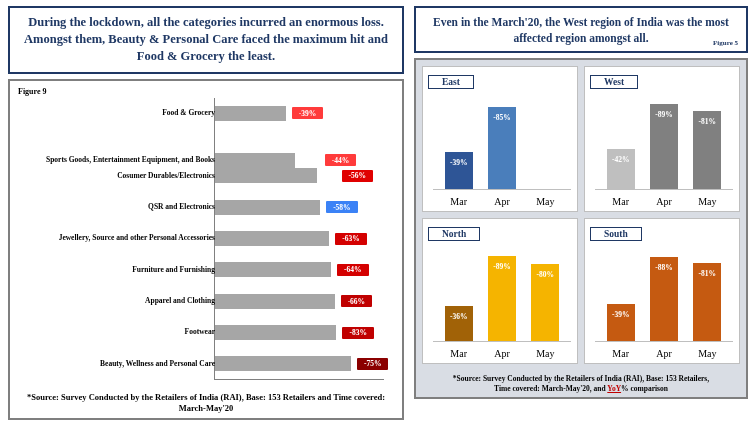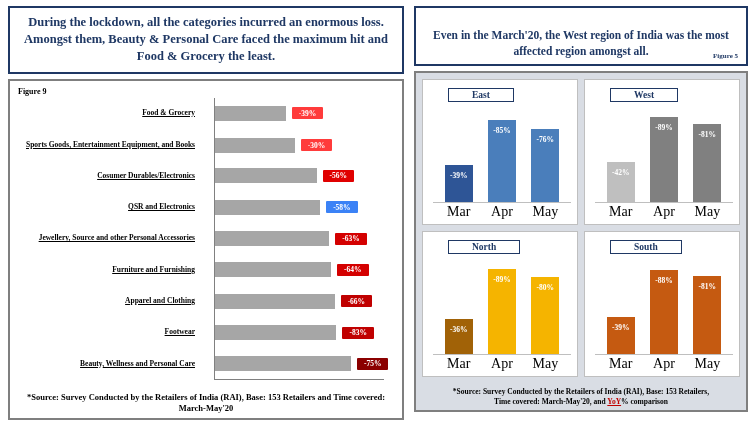--- a/index.html
+++ b/index.html
@@ -54,27 +54,26 @@
     position: absolute;
     height: 15px;
     left: 0;
     display: flex;
     align-items: center;
   }
   .hrow .blabel {
     position: absolute;
     right: 100%;
     width: 190px;
-    padding-right: 20px;
+    padding-right: 0;
     text-align: right;
     font-size: 7.5px;
     font-weight: bold;
     color: #000;
     line-height: 1.15;
-    text-decoration: underline;
   }
   .hbar {
     height: 15px;
     background: #a6a6a6;
   }
   .hval {
     margin-left: 6px;
     color: #ffffff;
     font-size: 7.5px;
     font-weight: bold;
@@ -101,21 +100,21 @@
     position: relative;
   }
   .right-header {
     border: 2px solid #1f3864;
     background: #ffffff;
     color: #1f3864;
     font-weight: bold;
     font-size: 11.5px;
     text-align: center;
     line-height: 1.35;
-    padding: 20px 12px 5px 12px;
+    padding: 7px 12px 5px 12px;
     margin: 2px 2px 5px 2px;
     position: relative;
   }
   .fig5 {
     position: absolute;
     right: 8px; bottom: 3px;
     font-size: 7px;
     color: #1f3864;
     font-weight: bold;
   }
@@ -140,22 +139,22 @@
     position: relative;
     padding: 4px 5px 2px 5px;
   }
   .mini-title {
     display: inline-block;
     border: 1.5px solid #1f3864;
     background: #ffffff;
     color: #1f3864;
     font-weight: bold;
     font-size: 9.5px;
-    padding: 1px 23px;
-    margin-left: 20px;
+    padding: 1px 13px;
+    margin-left: 0;
   }
   .mini-plot {
     position: absolute;
     left: 14px; right: 10px;
     top: 26px; bottom: 22px;
   }
   .vbar {
     position: absolute;
     bottom: 0;
     text-align: right;
@@ -179,21 +178,21 @@
   }
   .xlabels {
     position: absolute;
     left: 14px; right: 10px;
     bottom: 4px;
     display: flex;
   }
   .xlabels span {
     flex: 1;
     text-align: center;
-    font-size: 14px;
+    font-size: 10px;
     color: #000;
   }
   .right-src {
     position: absolute;
     bottom: 3px; left: 6px; right: 6px;
     text-align: center;
     font-size: 7.5px;
     font-weight: bold;
     color: #000;
     line-height: 1.35;
@@ -208,26 +207,26 @@
   <div class="left-panel">
     <div class="left-header">During the lockdown, all the categories incurred an enormous loss. Amongst them, Beauty &amp; Personal Care faced the maximum hit and Food &amp; Grocery the least.</div>
     <div class="left-body">
       <div class="fig-label">Figure 9</div>
       <div class="hbar-chart" id="hbar-chart">
           <div class="hrow" style="top: 8.16667px;">
             <div class="blabel">Food &amp; Grocery</div>
             <div class="hbar" style="width: 70.6875px; background: rgb(166, 166, 166);"></div>
             <div class="hval" style="background: rgb(255, 59, 59);">-39%</div>
           </div>
-          <div class="hrow" style="top: 40px;">
+          <div class="hrow" style="top: 55px; gap: 24px;">
             <div class="blabel">Sports Goods, Entertainment Equipment, and Books</div>
             <div class="hbar" style="width: 79.75px; background: rgb(166, 166, 166);"></div>
-            <div class="hval" style="background: rgb(255, 59, 59);">-30%</div>
-          </div>
-          <div class="hrow" style="top: 70.8333px;">
+            <div class="hval" style="background: rgb(255, 59, 59);">-44%</div>
+          </div>
+          <div class="hrow" style="top: 70.8333px; gap: 19px;">
             <div class="blabel">Cosumer Durables/Electronics</div>
             <div class="hbar" style="width: 101.5px; background: rgb(166, 166, 166);"></div>
             <div class="hval" style="background: rgb(224, 0, 0);">-56%</div>
           </div>
           <div class="hrow" style="top: 102.167px;">
             <div class="blabel">QSR and Electronics</div>
             <div class="hbar" style="width: 105.125px; background: rgb(166, 166, 166);"></div>
             <div class="hval" style="background: #3b82f6;">-58%</div>
           </div>
           <div class="hrow" style="top: 133.5px;">
@@ -266,23 +265,20 @@
       <span class="fig5">Figure 5</span>
     </div>
     <div class="right-body">
       <div class="grid2" id="mini-grid">
           <div class="mini"><div class="mini-title">East</div><div class="mini-plot">
               <div class="vbar" style="left: 6%; width: 21.3333%; height: 39%; background: rgb(46, 85, 150);">
                 <span class="vval">-39%</span>
               </div>
               <div class="vbar" style="left: 39.3333%; width: 21.3333%; height: 85%; background: rgb(74, 126, 187);">
                 <span class="vval">-85%</span>
-              </div>
-              <div class="vbar" style="left: 72.6667%; width: 21.3333%; height: 76%; background: rgb(74, 126, 187);">
-                <span class="vval">-76%</span>
               </div>
             </div><div class="axis-line"></div><div class="xlabels">
               <span>Mar</span>
               <span>Apr</span>
               <span>May</span>
             </div></div>
           <div class="mini"><div class="mini-title">West</div><div class="mini-plot">
               <div class="vbar" style="left: 6%; width: 21.3333%; height: 42%; background: rgb(191, 191, 191);">
                 <span class="vval">-42%</span>
               </div>

